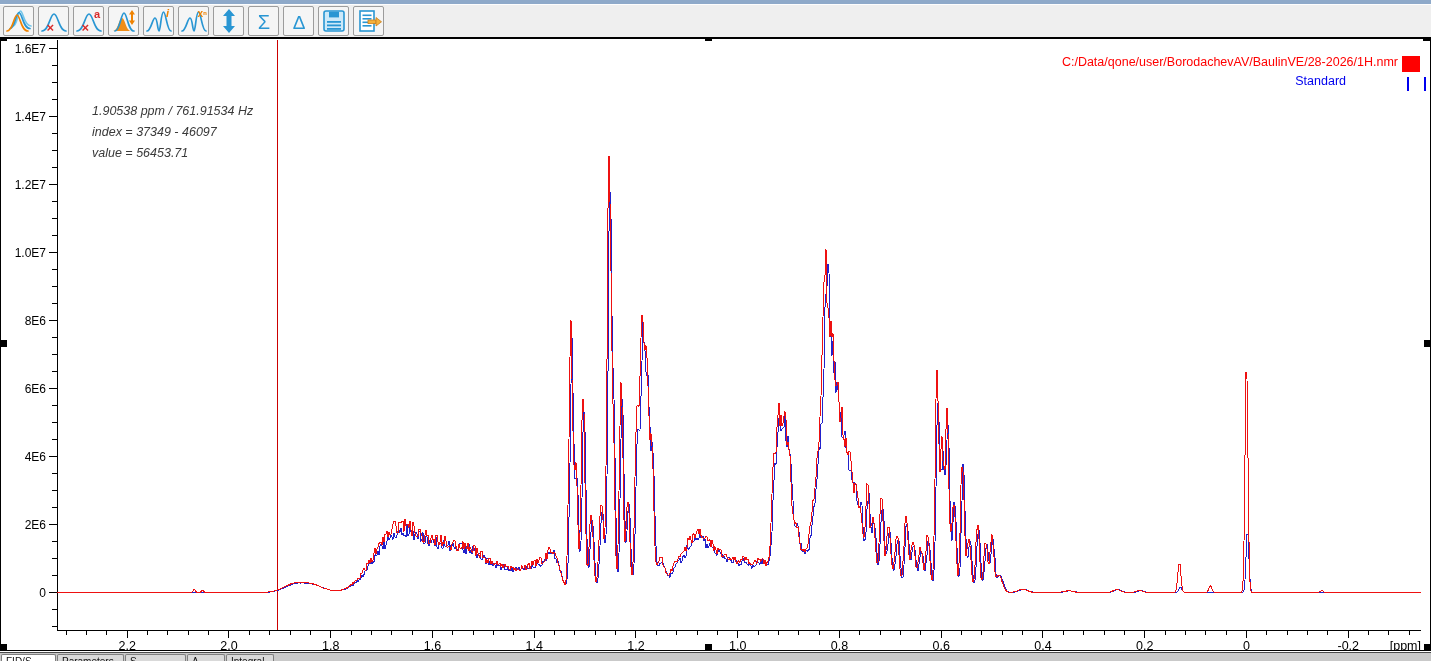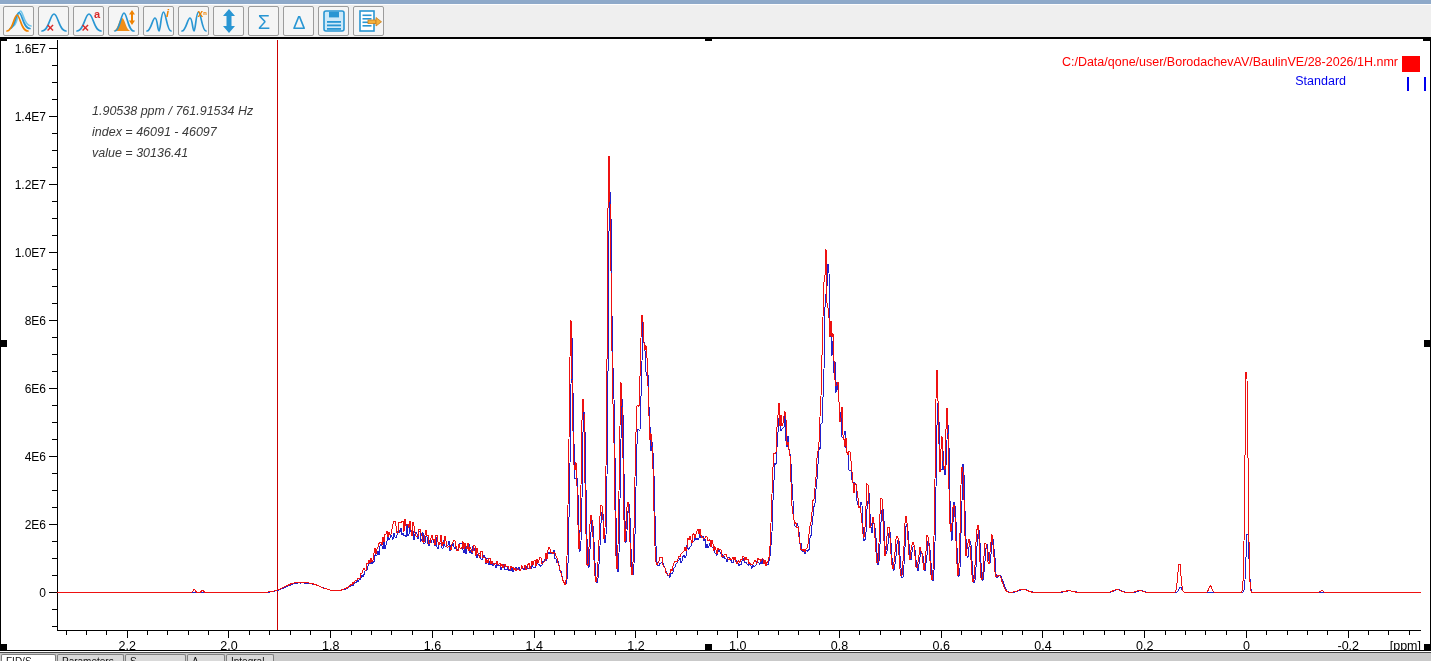--- a/index.html
+++ b/index.html
@@ -104,22 +104,22 @@
           <rect x="6.5" y="17" width="9" height="1.6" fill="#2996d3"></rect>
           <rect x="12" y="12" width="8" height="3.6" fill="#f4b13c" stroke="#c87f1e" stroke-width="0.8"></rect>
           <path d="M20 9.5 L25.5 13.8 L20 18 Z" fill="#f4b13c" stroke="#c87f1e" stroke-width="0.8"></path>
         </svg>
       </div>
     </div>
 
   <div id="pane">
     <div id="annotation">
       <div>1.90538 ppm / 761.91534 Hz</div>
-      <div>index = 46091 - 46097</div>
-      <div>value = 30136.41</div>
+      <div>index = 37349 - 46097</div>
+      <div>value = 56453.71</div>
     </div>
     <div id="legend" style="position: absolute; left: 0px; top: 0px; width: 1406px; height: 60px;">
         <div class="legend-label" style="left: 968px; top: 18px; color: rgb(255, 0, 0);"><span>C:/Data/qone/user/BorodachevAV/BaulinVE/28-2026/1H.nmr</span></div>
         <div class="legend-swatch" style="left: 1402px; top: 19px; width: 18px; height: 16px; background: rgb(255, 0, 0);"></div>
         <div class="legend-label" style="left: 916px; top: 37px; color: rgb(0, 0, 238);"><span>Standard</span></div>
         <div class="legend-swatch" style="left: 1407px; top: 40px; width: 2px; height: 14px; background: rgb(0, 0, 238);"></div>
         <div class="legend-swatch" style="left: 1424px; top: 40px; width: 2px; height: 14px; background: rgb(0, 0, 238);"></div>
       </div>
   <svg id="plot-svg" width="1431" height="614" viewBox="0 37 1431 614">
         <rect x="0.5" y="37.5" width="1430" height="613" fill="none" stroke="#000000" stroke-width="1"></rect>

